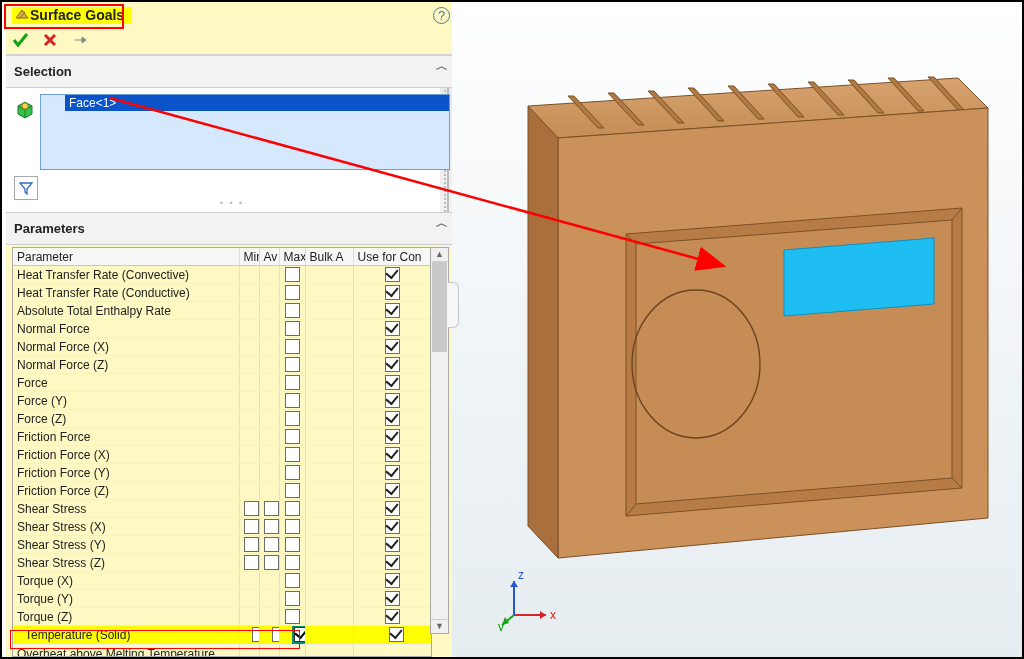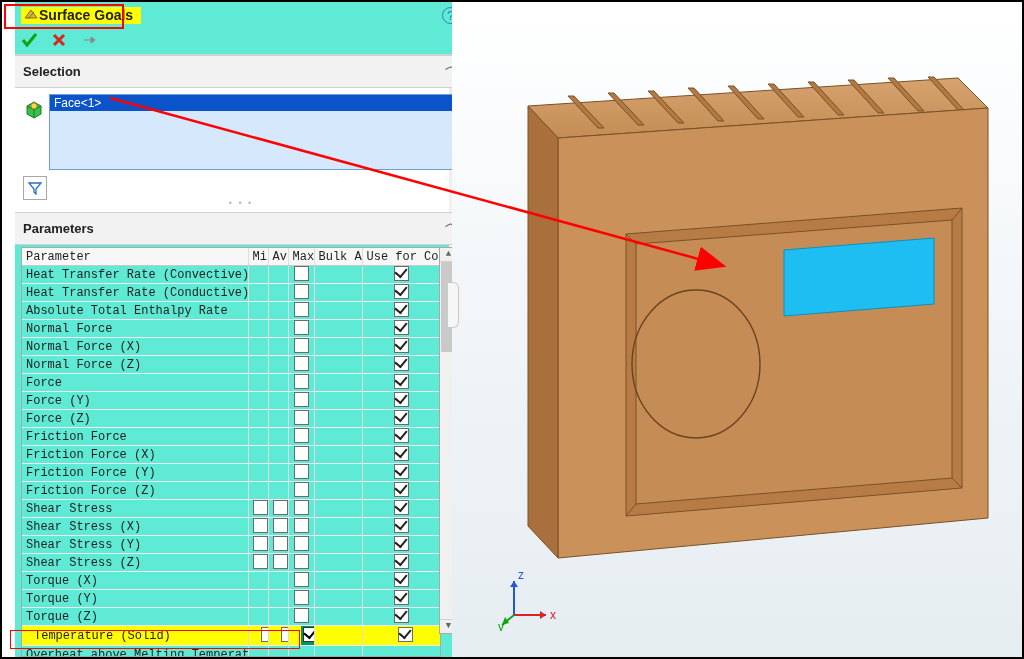--- a/index.html
+++ b/index.html
@@ -1,39 +1,39 @@
 <!DOCTYPE html>
 <html><head>
 <meta charset="utf-8">
 <style>
   html,body{margin:0;padding:0;height:100%;}
   body{font-family:"Segoe UI",Tahoma,Arial,sans-serif;font-size:12px;color:#222;background:#fff;}
   .root{position:relative;width:1024px;height:659px;border:2px solid #000;box-sizing:border-box;overflow:hidden;}
-  .left-panel{position:absolute;left:13px;top:0;width:450px;height:655px;background:#5eead4;display:flex;flex-direction:column;border-right:1px solid #a8a8a8;}
+  .left-panel{position:absolute;left:4px;top:0;width:450px;height:655px;background:#fef9c3;display:flex;flex-direction:column;border-right:1px solid #a8a8a8;}
   .titlebar{display:flex;align-items:center;height:22px;padding:2px 6px 0 6px;}
   .title-hl{background:#ffff00;display:inline-flex;align-items:center;padding:0 8px 1px 2px;font-weight:700;font-size:14px;}
   .titlebar .help{margin-left:auto;color:#3a7ab9;font-size:13px;border:1px solid #3a7ab9;border-radius:50%;width:15px;height:15px;display:inline-flex;align-items:center;justify-content:center;}
   .actionbar{display:flex;align-items:center;height:24px;padding:2px 6px;gap:14px;border-bottom:1px solid #d6d6d6;}
   .ico{width:16px;height:16px;display:inline-block;}
   .check-green svg *{stroke:#12a312;}
   .x-red svg *{stroke:#d82424;}
   .sect-header{background:#f2f2f2;border-top:1px solid #cfcfcf;border-bottom:1px solid #cfcfcf;padding:8px 8px;font-weight:700;font-size:13px;position:relative;}
   .collapse-caret{position:absolute;right:8px;top:2px;font-size:12px;color:#666;}
   .selection-body{padding:6px 6px 4px 8px;background:#fff;}
   .sel-row{display:flex;align-items:flex-start;gap:4px;}
   .cube-ico{width:22px;height:22px;display:inline-block;flex:none;margin-top:4px;}
   .sel-list{flex:1;border:1px solid #6e9fd4;background:#d6e8fb;height:74px;position:relative;}
-  .sel-item{background:#0a53c9;color:#fff;height:16px;line-height:16px;padding:0 4px;font-size:12px;}
+  .sel-item{background:#0a53c9;color:#fff;height:16px;line-height:16px;padding:0 4px;font-size:12px;margin-left:24px;}
   .filter-row{margin-top:6px;}
   .filter-btn{border:1px solid #a8a8a8;background:#fff;width:22px;height:22px;display:inline-flex;align-items:center;justify-content:center;}
   .dots{font-size:9px;color:#bbb;text-align:center;margin-top:-2px;letter-spacing:2px;}
   .grip{position:absolute;right:0;top:66px;width:16px;height:180px;background:linear-gradient(#e7e7e7,#f4f4f4);}
   .grip::before{content:"";position:absolute;left:4px;top:6px;width:2px;height:168px;background:repeating-linear-gradient(#bbb 0,#bbb 2px,transparent 2px,transparent 4px);box-shadow:3px 0 #bbb;}
   
-  .param-body{flex:1;overflow:hidden;position:relative;font-family:Liberation Mono, monospace;}
+  .param-body{flex:1;overflow:hidden;position:relative;}
   .param-scroll{position:absolute;left:6px;right:24px;top:2px;bottom:0;border:1px solid #a8a8a8;overflow:hidden;}
   .vscroll{position:absolute;right:7px;top:2px;bottom:23px;width:17px;background:#f0f0f0;border:1px solid #a8a8a8;}
   .vscroll .thumb{position:absolute;left:1px;right:1px;top:14px;height:90px;background:#c9c9c9;border-radius:1px;}
   .vscroll .ar{position:absolute;left:0;right:0;height:13px;text-align:center;color:#666;font-size:9px;line-height:13px;}
   .vscroll .ar.up{top:0;border-bottom:1px solid #d0d0d0;}
   .vscroll .ar.dn{bottom:0;border-top:1px solid #d0d0d0;}
   table{border-collapse:collapse;width:100%;table-layout:fixed;}
   th,td{border-right:1px solid #ddd;border-bottom:1px solid #eee;padding:0 4px;height:17px;font-size:12px;font-weight:400;text-align:left;white-space:nowrap;overflow:hidden;}
   th{background:#f7f7f7;border-bottom:1px solid #c8c8c8;}
   col.c-name{width:226px;} col.c-m{width:20px;} col.c-a{width:20px;} col.c-x{width:26px;} col.c-b{width:48px;} col.c-u{width:78px;}

